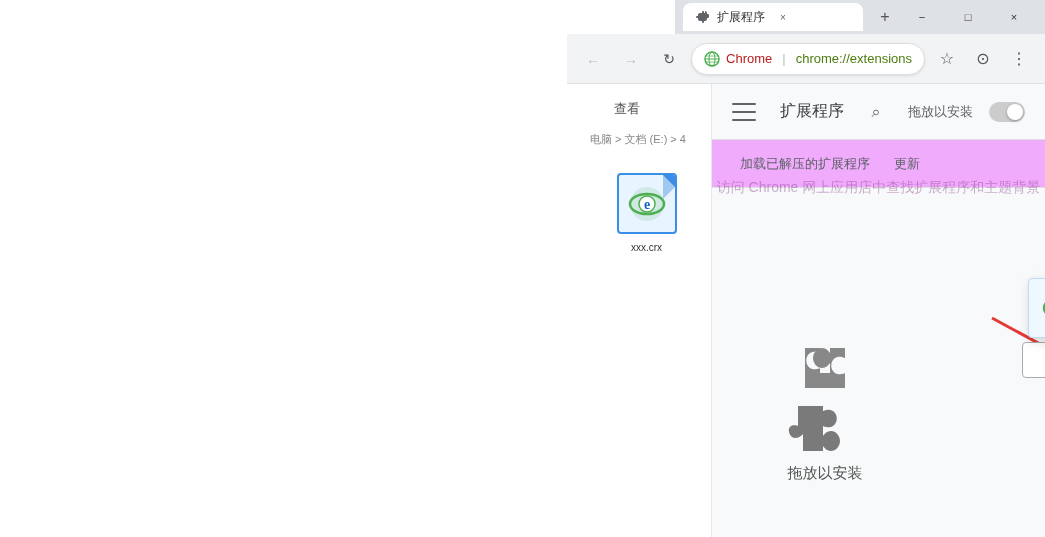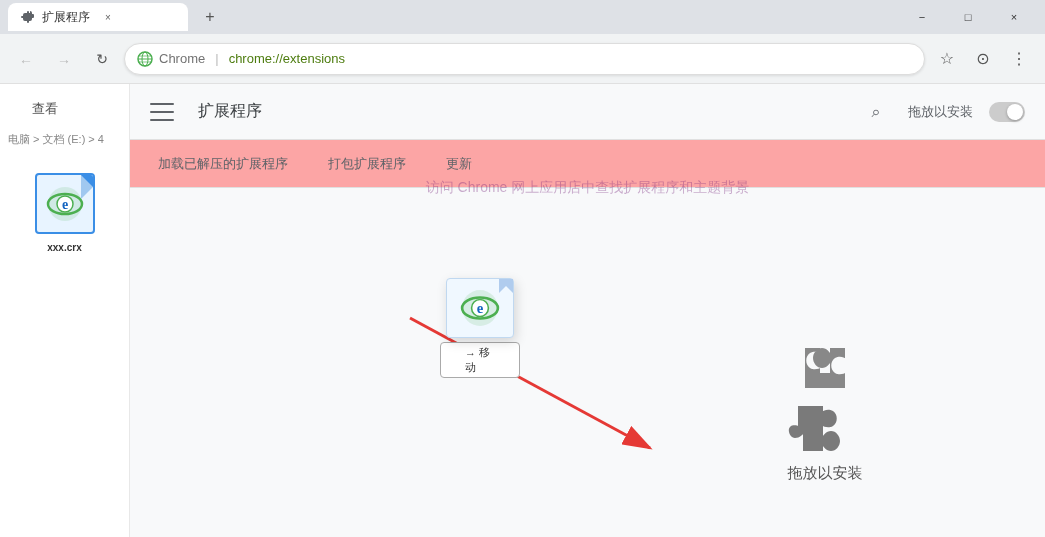--- a/index.html
+++ b/index.html
@@ -1,19 +1,19 @@
 <!DOCTYPE html>
 <html><head>
   <meta charset="utf-8">
   <style>
     * { margin: 0; padding: 0; box-sizing: border-box; }
     body { width: 1045px; height: 537px; overflow: hidden; font-family: 'Microsoft YaHei', Arial, sans-serif; background: #f0f0f0; }
 
     
-    .window { width: 1045px; height: 537px; background: #fff; display: flex; flex-direction: column; }
+    .window { width: 1045px; height: 537px; background: #fff; display: flex; flex-direction: column; align-items: flex-end; }
 
     
     .titlebar { height: 34px; background: #dee1e6; display: flex; align-items: center; padding: 0 8px; gap: 0; }
     .titlebar-left { display: flex; align-items: center; gap: 4px; flex: 1; }
     .tab-active { background: #fff; border-radius: 8px 8px 0 0; height: 28px; display: flex; align-items: center; padding: 0 12px; gap: 6px; font-size: 12px; color: #333; min-width: 180px; }
     .tab-close { width: 16px; height: 16px; border-radius: 50%; display: flex; align-items: center; justify-content: center; cursor: pointer; font-size: 10px; color: #666; margin-left: 4px; }
     .tab-new { width: 28px; height: 28px; display: flex; align-items: center; justify-content: center; border-radius: 50%; cursor: pointer; font-size: 16px; color: #555; margin-left: 4px; }
     .titlebar-controls { display: flex; gap: 0; }
     .win-btn { width: 46px; height: 34px; display: flex; align-items: center; justify-content: center; cursor: pointer; font-size: 11px; color: #333; }
 
@@ -29,32 +29,32 @@
     .ext-header { height: 56px; background: #f8f9fa; display: flex; align-items: center; padding: 0 20px; gap: 16px; border-bottom: 1px solid #e0e0e0; }
     .menu-icon { width: 24px; height: 18px; display: flex; flex-direction: column; justify-content: space-between; cursor: pointer; margin-right: 8px; }
     .menu-line { width: 24px; height: 2px; background: #5f6368; border-radius: 1px; }
     .ext-title { font-size: 16px; color: #3c4043; font-weight: 500; flex: 1; }
     .ext-search { width: 32px; height: 32px; display: flex; align-items: center; justify-content: center; border-radius: 50%; cursor: pointer; color: #5f6368; font-size: 16px; }
     .dev-mode-label { font-size: 13px; color: #5f6368; }
     .toggle { width: 36px; height: 20px; background: #ccc; border-radius: 10px; cursor: pointer; position: relative; }
     .toggle-knob { width: 16px; height: 16px; background: #fff; border-radius: 50%; position: absolute; top: 2px; right: 2px; box-shadow: 0 1px 3px rgba(0,0,0,0.3); }
 
     
-    .ext-subheader { height: 48px; background: #fca5a5; display: flex; align-items: center; padding: 0 20px; gap: 24px; border-bottom: 1px solid #e0e0e0; }
+    .ext-subheader { height: 48px; background: #f0abfc; display: flex; align-items: center; padding: 0 20px; gap: 8px; border-bottom: 1px solid #e0e0e0; }
     .sub-btn { font-size: 13px; color: #5f6368; cursor: pointer; padding: 4px 8px; border-radius: 4px; }
 
     
     .ext-content { flex: 1; display: flex; align-items: center; justify-content: center; position: relative; background: #f8f9fa; }
     .ext-placeholder-text { position: absolute; top: 50%; left: 50%; transform: translate(-50%, -50%); font-size: 14px; color: #701a75; white-space: nowrap; }
 
     
     .crx-file-icon { position: absolute; left: 28px; top: 100px; width: 70px; height: 80px; display: flex; flex-direction: column; align-items: center; cursor: pointer; }
     .crx-icon-img { width: 60px; height: 65px; border: 2px solid #3a8ee6; background: #e8f4ff; border-radius: 4px; display: flex; align-items: center; justify-content: center; position: relative; overflow: hidden; }
     .crx-icon-img::before { content: ''; position: absolute; top: 0; right: 0; width: 0; height: 0; border-left: 12px solid #a0c8f0; border-bottom: 12px solid transparent; border-top: 12px solid #3a8ee6; }
-    .crx-label { font-size: 10px; color: #333; margin-top: 8px; text-align: center; font-weight: bold; }
+    .crx-label { font-size: 10px; color: #333; margin-top: 8px; text-align: center; }
 
     
     .crx-dragging { position: absolute; left: 310px; top: 90px; width: 80px; height: 100px; display: flex; flex-direction: column; align-items: center; z-index: 10; }
     .crx-dragging-icon { width: 68px; height: 75px; background: #f0f8ff; border: 1px solid #c0d8f0; border-radius: 4px; display: flex; align-items: center; justify-content: center; position: relative; box-shadow: 2px 4px 12px rgba(0,0,0,0.15); }
     .crx-dragging-icon::before { content: ''; position: absolute; top: 0; right: 0; width: 0; height: 0; border-left: 14px solid #b0ccee; border-bottom: 14px solid transparent; border-top: 0; }
     .crx-drag-corner { position: absolute; top: 0; right: 0; width: 14px; height: 14px; background: #b0ccee; clip-path: polygon(100% 0, 0 0, 100% 100%); }
     .crx-move-badge { background: #fff; border: 1px solid #aaa; border-radius: 4px; padding: 2px 24px; font-size: 11px; color: #333; margin-top: 4px; display: flex; align-items: center; gap: 4px; }
 
     
     .drop-target { position: absolute; right: 180px; top: 140px; display: flex; flex-direction: column; align-items: center; gap: 8px; }
@@ -99,21 +99,21 @@
     <div class="nav-btn">↻</div>
     <div class="url-bar">
 
       <svg width="16" height="16" viewBox="0 0 16 16">
         <circle cx="8" cy="8" r="7" fill="none" stroke="#4CAF50" stroke-width="1.5"></circle>
         <ellipse cx="8" cy="8" rx="3" ry="7" fill="none" stroke="#4CAF50" stroke-width="1"></ellipse>
         <line x1="1" y1="8" x2="15" y2="8" stroke="#4CAF50" stroke-width="1"></line>
         <line x1="1" y1="5" x2="15" y2="5" stroke="#4CAF50" stroke-width="0.7"></line>
         <line x1="1" y1="11" x2="15" y2="11" stroke="#4CAF50" stroke-width="0.7"></line>
       </svg>
-      <span style="color:#737373; font-size:13px;">Chrome</span>
+      <span style="color:#b91c1c; font-size:13px;">Chrome</span>
       <span style="color:#bbb; margin:0 4px;">|</span>
       <span style="color:#4d7c0f; font-size:13px;">chrome://extensions</span>
     </div>
     <div class="toolbar-icons">
       <div class="toolbar-icon">☆</div>
       <div class="toolbar-icon">⊙</div>
       <div class="toolbar-icon">⋮</div>
     </div>
   </div>
 
@@ -148,21 +148,20 @@
         <span class="ext-title">扩展程序</span>
         <span class="ext-search">⌕</span>
         <span class="dev-mode-label">拖放以安装</span>
         <div class="toggle">
           <div class="toggle-knob"></div>
         </div>
       </div>
 
       <div class="ext-subheader">
         <span class="sub-btn">加载已解压的扩展程序</span>
-        <span class="sub-btn">打包扩展程序</span>
         <span class="sub-btn">更新</span>
       </div>
 
       <div class="ext-content">
 
         <span class="ext-placeholder-text" style="opacity:0.35;">访问 Chrome 网上应用店中查找扩展程序和主题背景</span>
 
         <svg class="arrow-svg" width="340" height="200" viewBox="0 0 340 200">
           <defs>
             <marker id="arrowhead" markerWidth="10" markerHeight="7" refX="9" refY="3.5" orient="auto">

